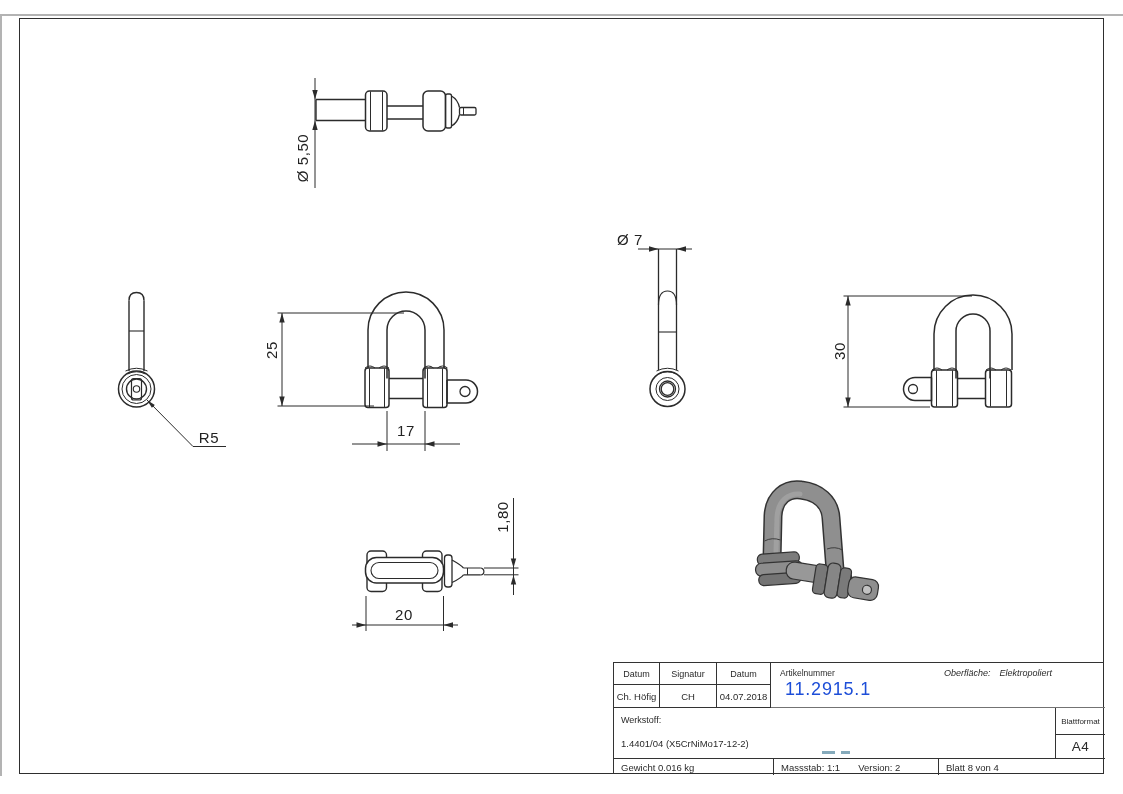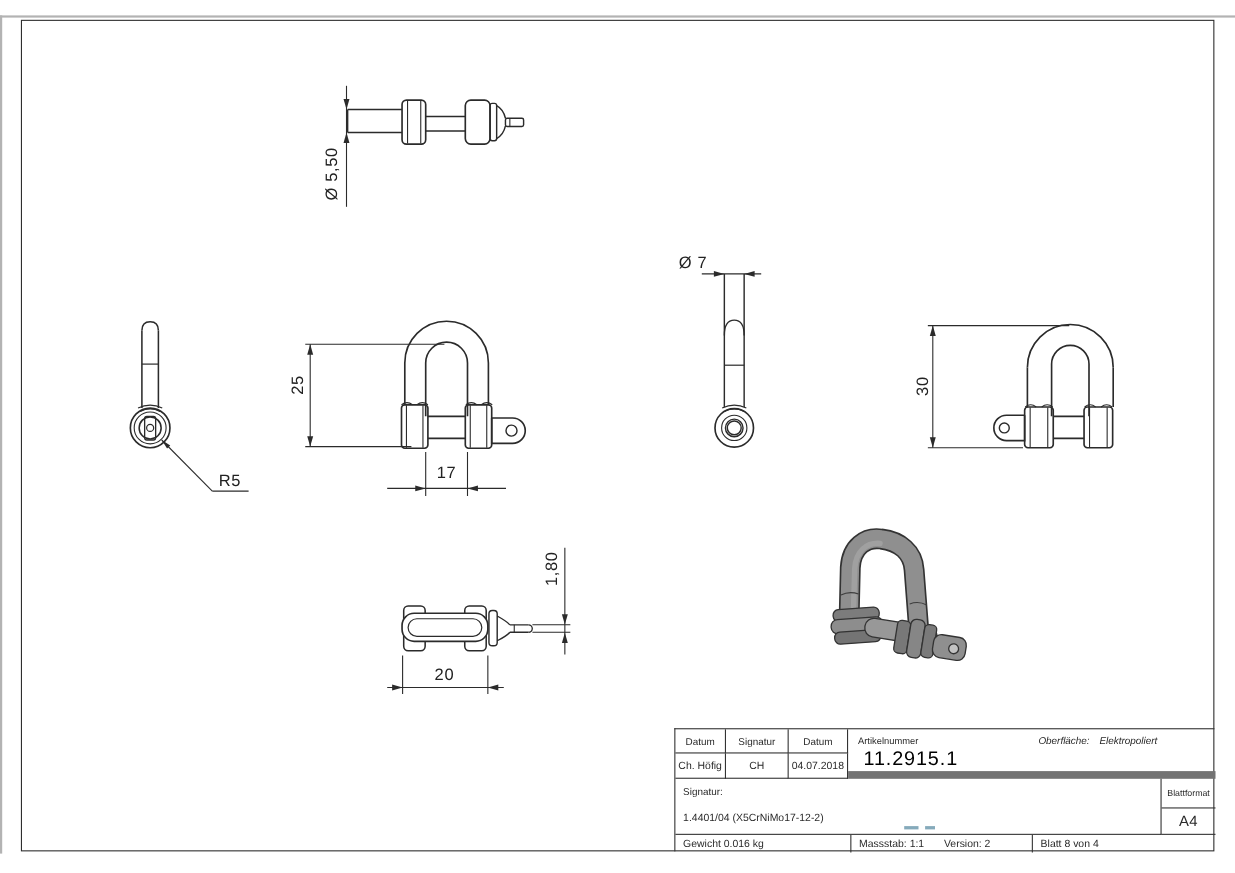--- a/index.html
+++ b/index.html
@@ -21,24 +21,24 @@
         border-top:1px solid #333; border-left:1px solid #333; box-sizing:border-box;
         color:#2a2a2a; }
   .tb .cell { position:absolute; box-sizing:border-box; display:flex; align-items:center; }
   .tb .ctr { justify-content:center; }
   .br { border-right:1px solid #333; }
   .bb { border-bottom:1px solid #333; }
   .lbl  { font-size:9px; }
   .lbl8 { font-size:8px;text-align:right; }
   .val  { font-size:9.5px; }
   .artikel-cell { position:absolute; left:157px; top:0; width:334px; height:45px;
-                  border-bottom:7px solid #737373; box-sizing:border-box; }
+                  border-bottom:1px solid #737373; box-sizing:border-box; }
   .artikel-label { position:absolute; left:9px; top:5px; font-size:8.5px; }
   .artikel-value { position:absolute; left:14px; top:16px; font-size:18px;
-                   letter-spacing:0.8px; color:#000000; }
+                   letter-spacing:0.8px; color:#1d4ed8; }
   .oberflaeche { position:absolute; left:173px; top:5px; font-size:9px;font-style:italic; }
   .oberflaeche span { margin-right:9px; }
   .werk-label { position:absolute; left:7px; top:7px;  font-size:9px; }
   .werk-value { position:absolute; left:7px; top:30px; font-size:9.5px; }
   .a4 { font-size:13.5px; letter-spacing:0.5px; }
   .massgap { margin-left:18px; }
   .wm-dash { position:absolute; height:2.5px; background:#85aabb; }
 </style>
 </head>
 <body>
@@ -208,21 +208,21 @@
 
     <div class="artikel-cell">
       <div class="artikel-label">Artikelnummer</div>
       <div class="artikel-value">11.2915.1</div>
       <div class="oberflaeche">
         <span>Oberfläche:</span><span>Elektropoliert</span>
       </div>
     </div>
 
     <div class="cell br bb" style="left:0;top:45px;width:442px;height:51px">
-      <div class="werk-label">Signatur:</div>
+      <div class="werk-label">Werkstoff:</div>
       <div class="werk-value">1.4401/04 (X5CrNiMo17-12-2)</div>
     </div>
     <div class="cell ctr bb lbl8" style="left:442px;top:45px;width:49px;height:27px">Blattformat</div>
     <div class="cell ctr bb a4" style="left:442px;top:72px;width:49px;height:24px">A4</div>
 
     <div class="cell br val" style="left:0;top:96px;width:160px;height:16px;padding-left:7px">Gewicht 0.016 kg</div>
     <div class="cell br val" style="left:160px;top:96px;width:165px;height:16px;padding-left:7px">
       <span>Massstab: 1:1</span>
       <span class="massgap">Version: 2</span>
     </div>

